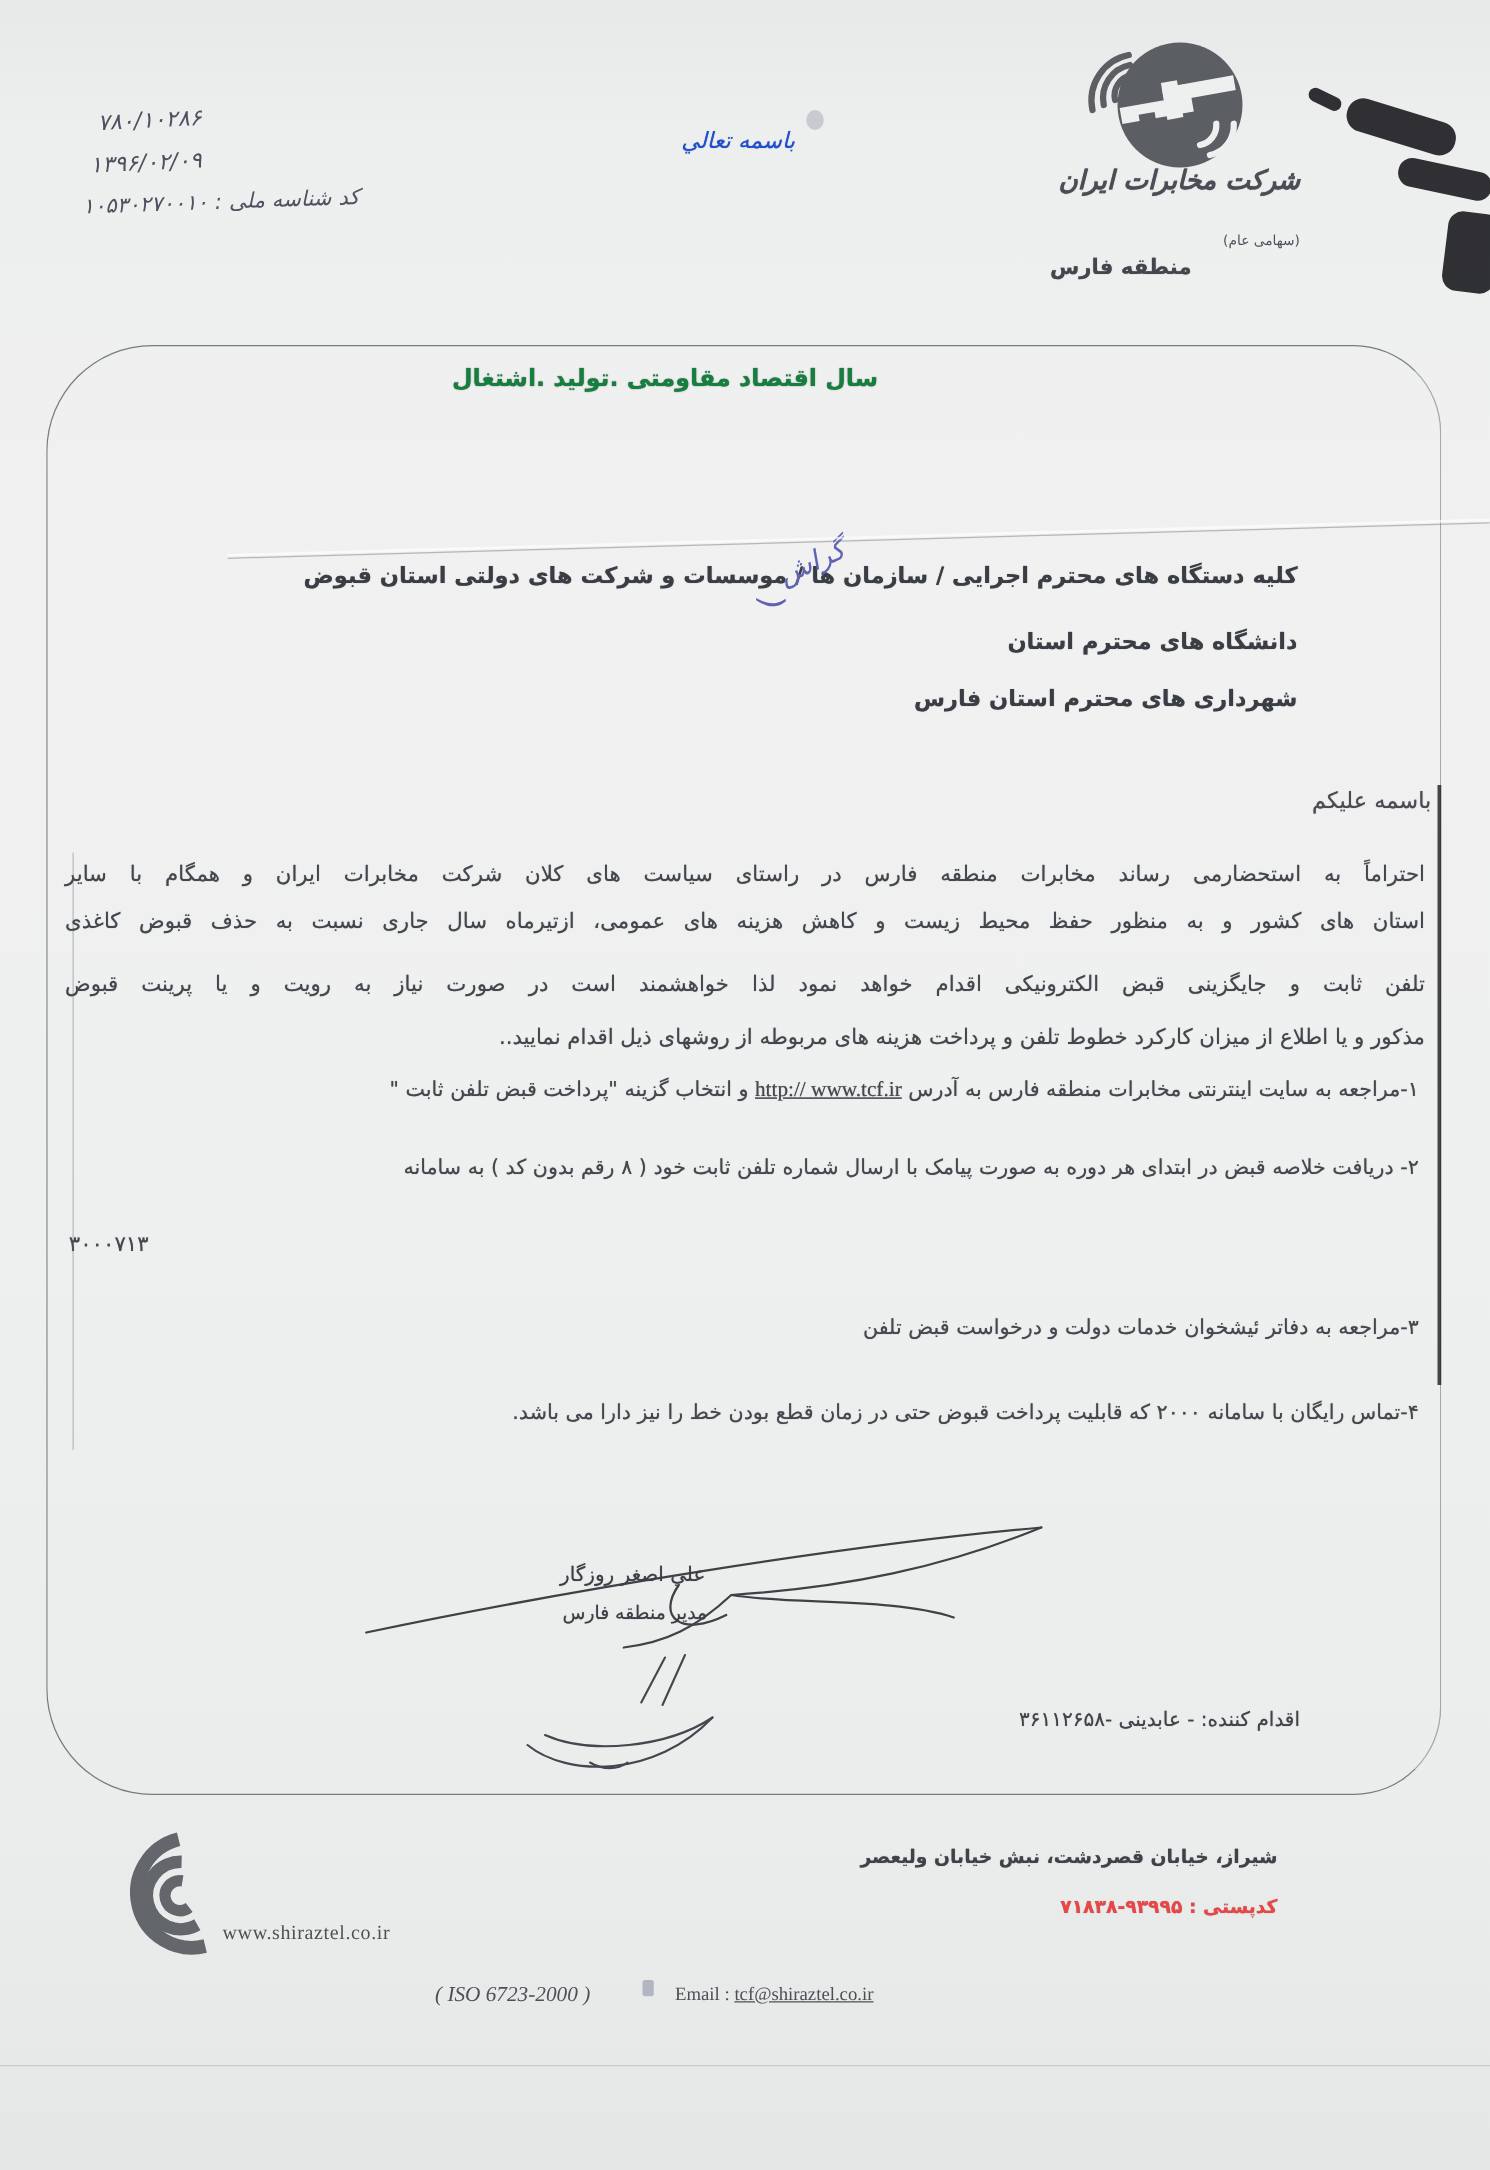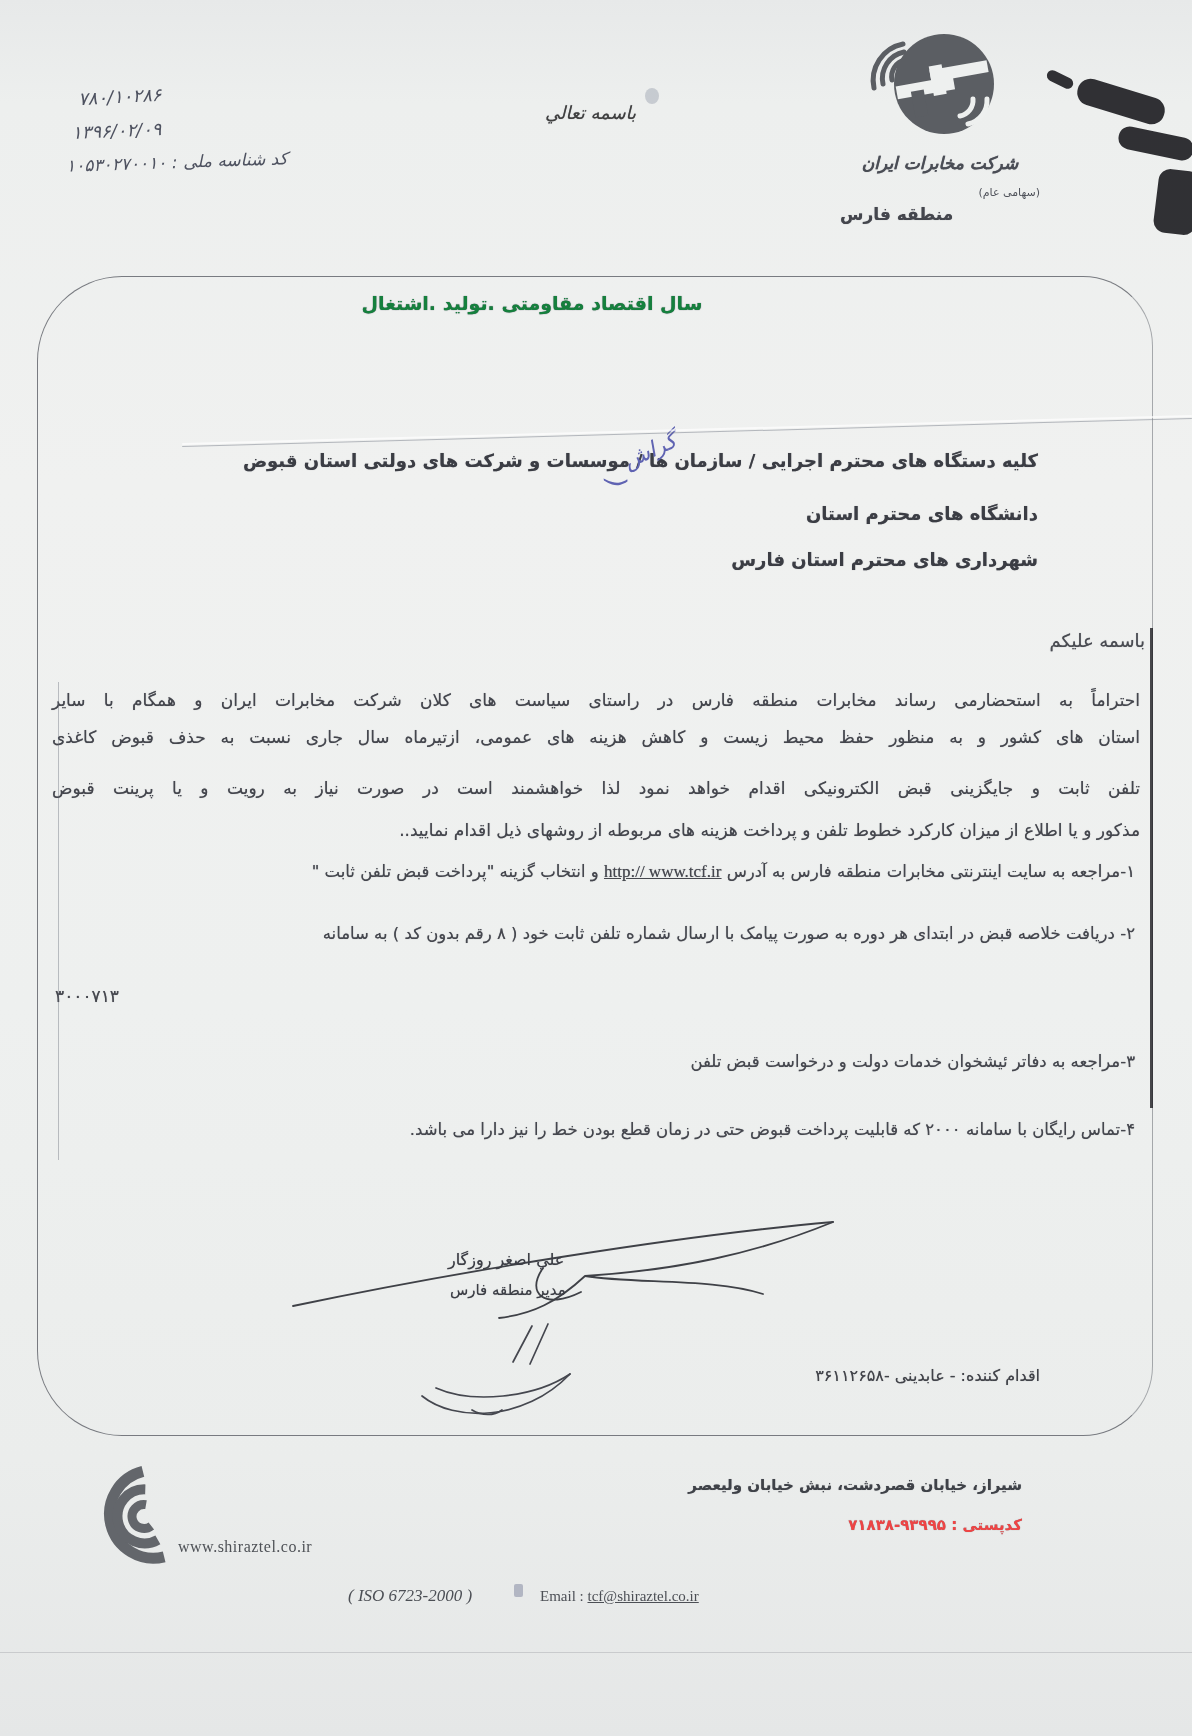--- a/index.html
+++ b/index.html
@@ -27,21 +27,21 @@
   .latin{font-family:"Liberation Serif",serif;color:#4c4f55;}
   .blue-hand{color:#5f63b2;font-style:italic;white-space:nowrap;}
 </style>
 </head>
 <body>
 
 <div class="abs fa hand" style="left:78px;top:86px;transform:rotate(-3deg);">۷۸۰/۱۰۲۸۶</div>
 <div class="abs fa hand" style="left:72px;top:120px;transform:rotate(-2.5deg);">۱۳۹۶/۰۲/۰۹</div>
 <div class="abs fa hand" style="left:66px;top:152px;transform:rotate(-2deg);font-size:17px;">کد شناسه ملی : ۱۰۵۳۰۲۷۰۰۱۰</div>
 
-<div class="abs fa soft" style="left:545px;top:102px;font-size:18px;font-style:italic;color:#404040;">باسمه تعالي</div>
+<div class="abs fa soft" style="left:545px;top:102px;font-size:18px;font-style:italic;color:#1d4ed8;">باسمه تعالي</div>
 
 <div class="abs" style="left:862px;top:26px;">
   <svg width="145" height="122" viewBox="0 0 145 122">
     <g stroke="#5b5e63" fill="none" stroke-width="5" stroke-linecap="round">
       <path d="M30,54 a17,17 0 0 1 13,-20"></path>
       <path d="M21,58 a27,27 0 0 1 21,-32"></path>
       <path d="M12,62 a37,37 0 0 1 29,-44"></path>
     </g>
     <circle cx="82" cy="58" r="50" fill="#5b5e63"></circle>
     <g transform="rotate(-10 82 58)">
@@ -49,21 +49,21 @@
       <rect x="70" y="42" width="58" height="12" fill="#eef0ef"></rect>
       <rect x="70" y="38" width="13" height="30" fill="#eef0ef"></rect>
       <rect x="48" y="60" width="13" height="26" fill="#5b5e63"></rect>
     </g>
     <g stroke="#eef0ef" fill="none" stroke-width="5" stroke-linecap="round">
       <path d="M98,90 a16,16 0 0 0 13,-17"></path>
       <path d="M106,98 a24,24 0 0 0 19,-25"></path>
     </g>
   </svg>
 </div>
-<div class="abs fa soft" style="left:840px;top:153px;width:200px;text-align:center;font-size:17px;font-weight:bold;font-style:italic;color:#4a4d55;">شرکت مخابرات ایران</div>
+<div class="abs fa soft" style="left:840px;top:132px;width:200px;text-align:right;font-size:21px;font-weight:bold;font-style:italic;color:#4a4d55;">شرکت مخابرات ایران</div>
 <div class="abs fa" style="left:840px;top:186px;width:200px;text-align:right;font-size:11px;color:#4f525a;">(سهامی عام)</div>
 <div class="abs fa soft" style="left:840px;top:204px;width:200px;text-align:left;font-size:17px;font-weight:bold;letter-spacing:2px;color:#44464d;">منطقه فارس</div>
 
 <div class="abs frame"></div>
 
 <div class="abs" style="left:1150px;top:628px;width:3px;height:480px;background:#1c1c20;opacity:.8;"></div>
 
 <div class="abs banner">سال اقتصاد مقاومتی .تولید .اشتغال</div>
 
 <div class="abs fa bold-line soft" style="right:154px;top:450px;">کلیه دستگاه های محترم اجرایی / سازمان ها / موسسات و شرکت های دولتی استان قبوض</div>

